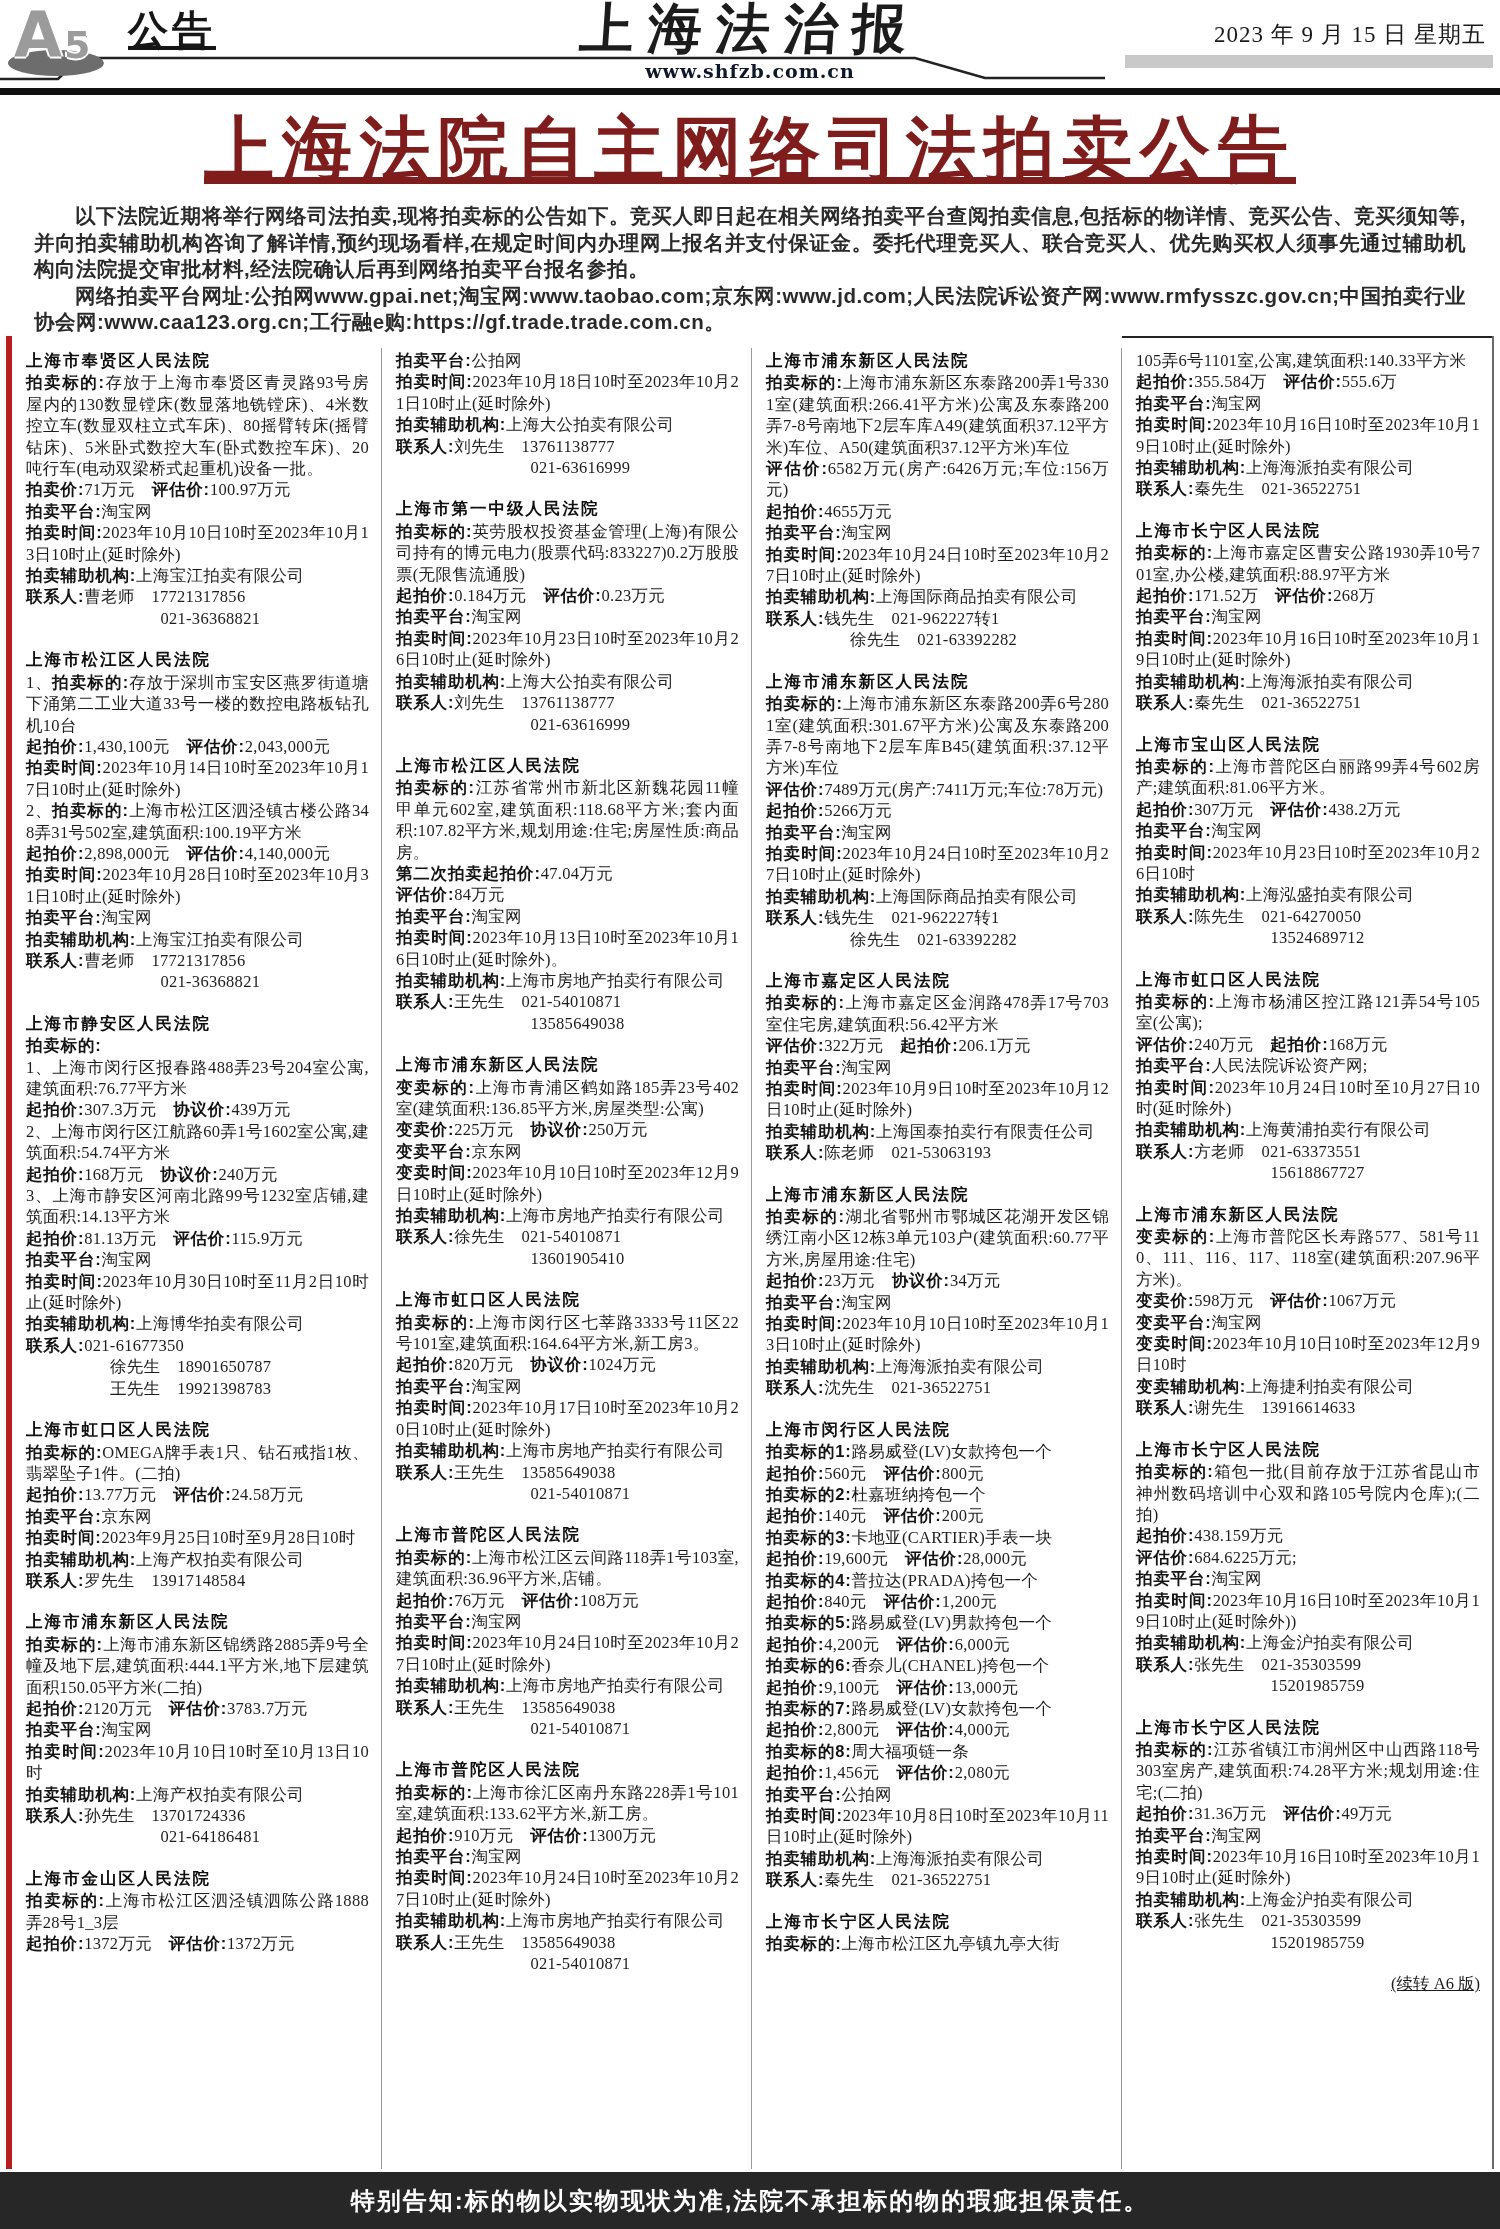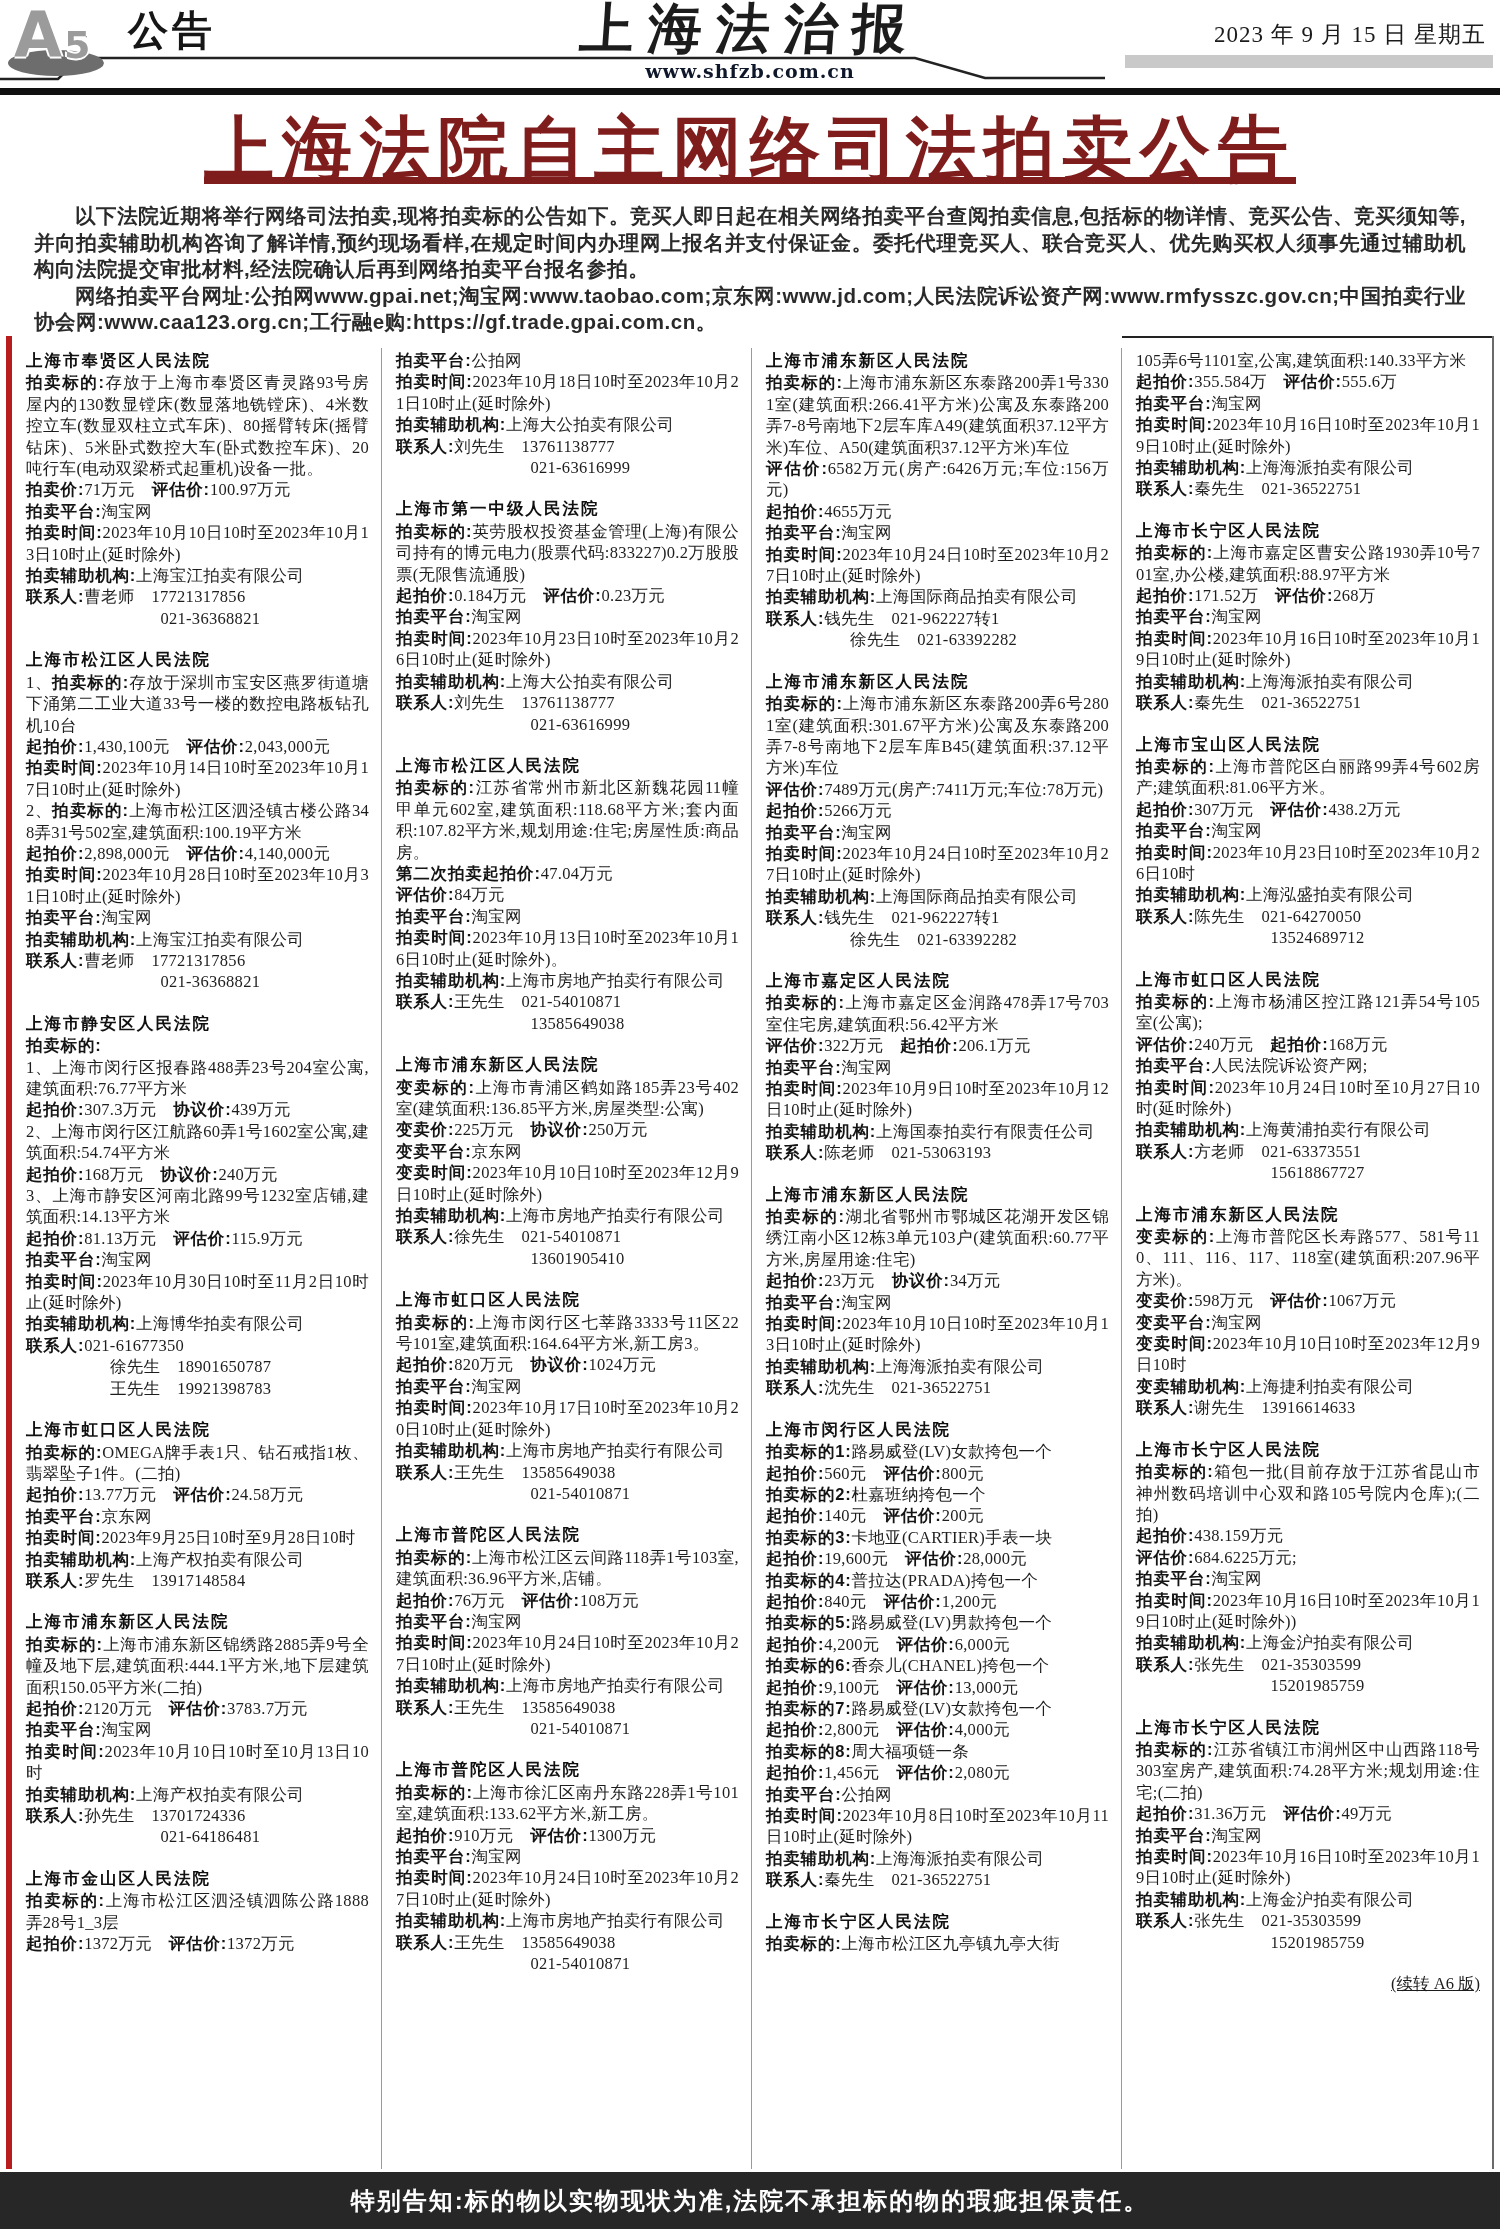--- a/index.html
+++ b/index.html
@@ -8,21 +8,21 @@
 
   
   .masthead { position:relative; height:88px; }
   .mast-line-svg { position:absolute; left:0; top:0; width:1500px; height:88px; }
   .badge { position:absolute; left:8px; top:4px; width:112px; height:78px; }
   .badge-ellipse { position:absolute; left:0; bottom:6px; width:96px; height:26px; background:#6d6d6d; border-radius:50%; }
   .badge-letter { position:absolute; left:6px; top:0; font:900 62px/62px "DejaVu Sans",sans-serif; color:#9b9b9b;
                   text-shadow:-2px 0 #fff,2px 0 #fff,0 -2px #fff,0 2px #fff,1px 1px 0 #555; }
   .badge-digit { position:absolute; left:56px; top:22px; font:900 38px/38px "DejaVu Sans",sans-serif; color:#9b9b9b;
                  text-shadow:-2px 0 #fff,2px 0 #fff,0 -2px #fff,0 2px #fff,1px 1px 0 #555; }
-  .section-label { position:absolute; left:128px; top:8px; font:900 40px/44px "Liberation Sans",sans-serif; color:#161616; letter-spacing:4px; }
+  .section-label { position:absolute; left:128px; top:8px; font:900 40px/44px "Liberation Sans",sans-serif; color:#161616; letter-spacing:4px;text-decoration:underline; }
   .mast-center { position:absolute; left:50%; top:0; transform:translateX(-50%); text-align:center; width:560px; }
   .paper-name { font:700 54px/56px "DejaVu Serif",serif; color:#1c1c1c; letter-spacing:14px; transform:skewX(-4deg); }
   .paper-url { font:700 19px/22px "DejaVu Serif",serif; color:#0f172a; margin-top:4px; letter-spacing:1px; }
   .issue-date { position:absolute; right:14px; top:22px; font:400 23px/26px "Liberation Serif",serif; color:#1a1a1a; letter-spacing:1px; }
   .date-bar { position:absolute; left:1125px; top:55px; width:368px; height:13px; background:#c9c9c9; }
 
   .thick-rule { height:7px; background:#101010; }
 
   
   .title-wrap { height:108px; display:flex; align-items:center; justify-content:center; }
@@ -74,21 +74,21 @@
   </header>
 
   <div class="thick-rule"></div>
 
   <div class="title-wrap">
     <h1 class="page-title">上海法院自主网络司法拍卖公告</h1>
   </div>
 
   <div class="intro">
     <p>以下法院近期将举行网络司法拍卖,现将拍卖标的公告如下。竞买人即日起在相关网络拍卖平台查阅拍卖信息,包括标的物详情、竞买公告、竞买须知等,并向拍卖辅助机构咨询了解详情,预约现场看样,在规定时间内办理网上报名并支付保证金。委托代理竞买人、联合竞买人、优先购买权人须事先通过辅助机构向法院提交审批材料,经法院确认后再到网络拍卖平台报名参拍。</p>
-    <p>网络拍卖平台网址:公拍网www.gpai.net;淘宝网:www.taobao.com;京东网:www.jd.com;人民法院诉讼资产网:www.rmfysszc.gov.cn;中国拍卖行业协会网:www.caa123.org.cn;工行融e购:https://gf.trade.gpai.com.cn。</p>
+    <p>网络拍卖平台网址:公拍网www.gpai.net;淘宝网:www.taobao.com;京东网:www.jd.com;人民法院诉讼资产网:www.rmfysszc.gov.cn;中国拍卖行业协会网:www.caa123.org.cn;工行融e购:https://gf.trade.trade.com.cn。</p>
   </div>
 
   <div class="columns-box" id="columns">
       <div class="col">
         <section class="auction-section">
           <h3 class="court">上海市奉贤区人民法院</h3>
           <p class="line"><b>拍卖标的:</b>存放于上海市奉贤区青灵路93号房屋内的130数显镗床(数显落地铣镗床)、4米数控立车(数显双柱立式车床)、80摇臂转床(摇臂钻床)、5米卧式数控大车(卧式数控车床)、20吨行车(电动双梁桥式起重机)设备一批。</p>
           <p class="line"><b>拍卖价:</b>71万元　<b>评估价:</b>100.97万元</p>
           <p class="line"><b>拍卖平台:</b>淘宝网</p>
           <p class="line"><b>拍卖时间:</b>2023年10月10日10时至2023年10月13日10时止(延时除外)</p>

